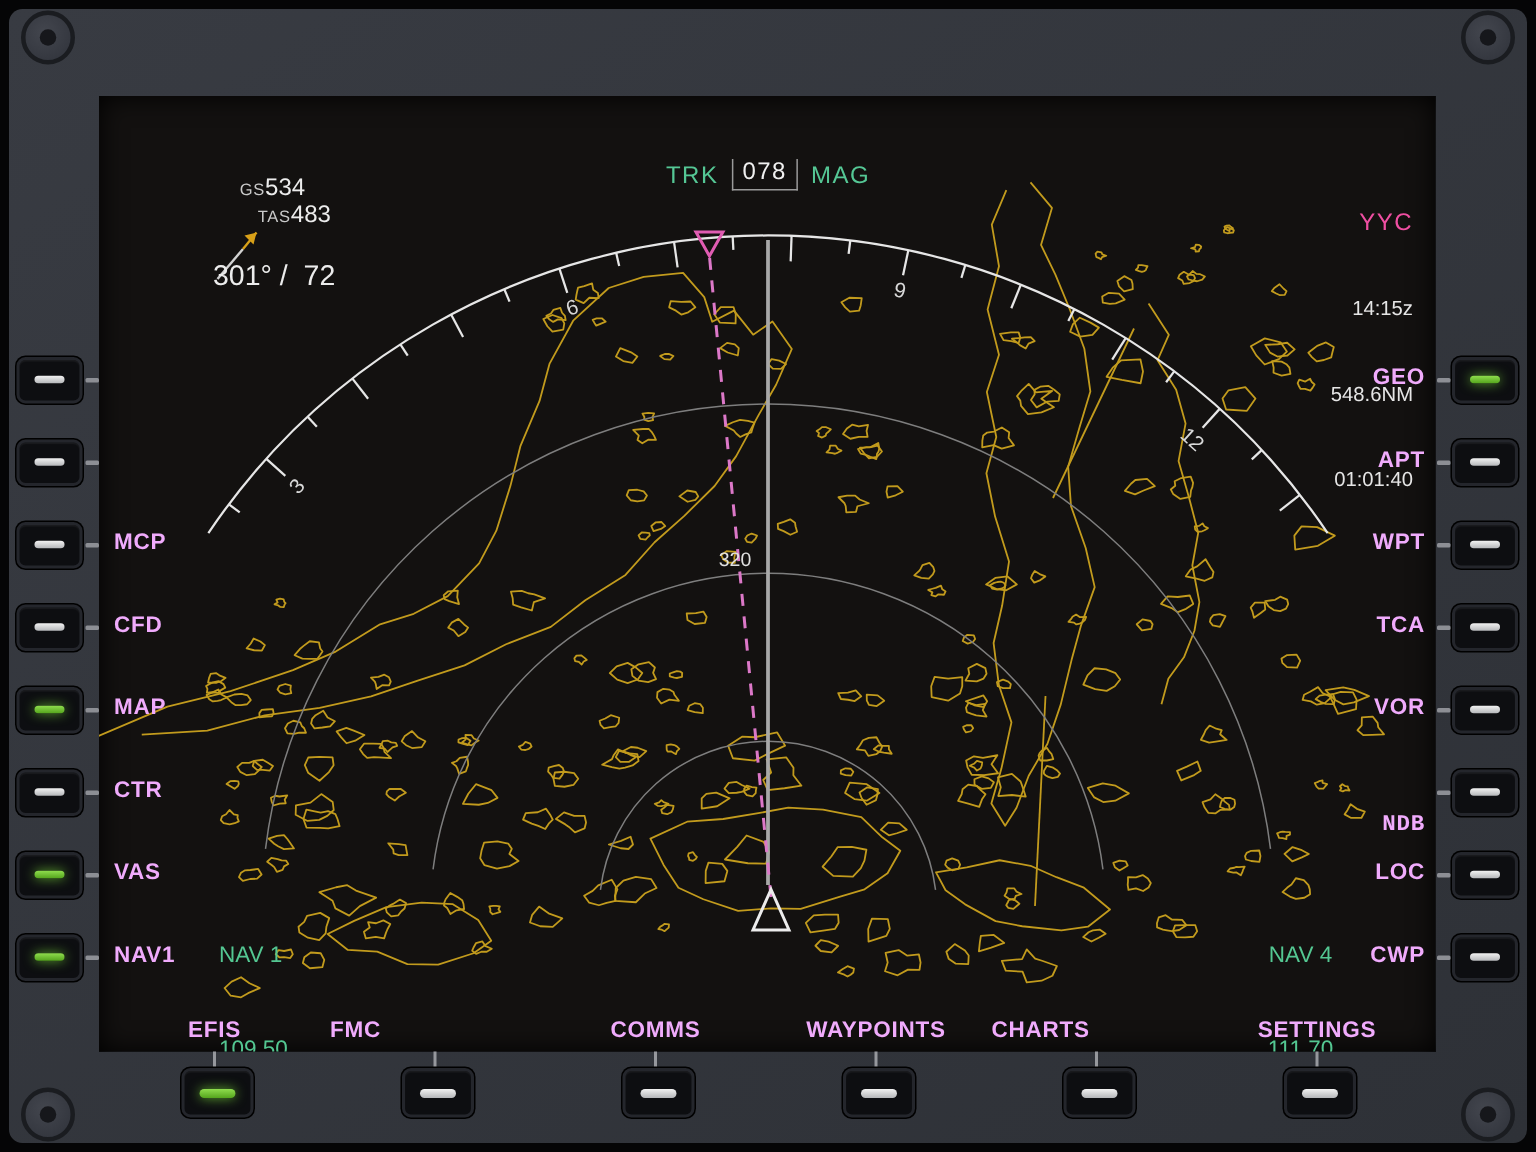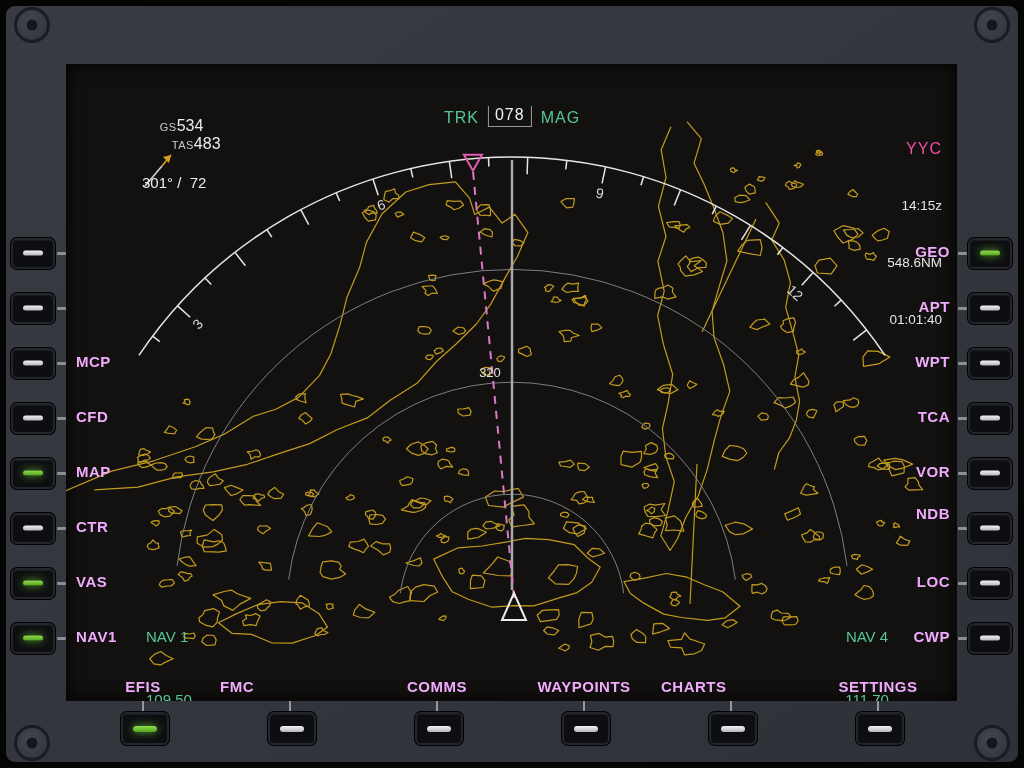--- a/index.html
+++ b/index.html
@@ -10,21 +10,21 @@
     background:radial-gradient(circle at 42% 38%,#43464e,#2f323a);
     border:3px solid #1a1c20;transform:translate(-50%,-50%);}
   .screw::after{content:"";position:absolute;left:50%;top:50%;transform:translate(-50%,-50%);
     width:11px;height:11px;border-radius:50%;background:#16171b;}
   .display{position:absolute;left:66px;top:64px;width:891px;height:637px;background:#131110;
     box-shadow:inset 0 0 18px #000;overflow:hidden;}
   .display svg{position:absolute;left:0;top:0;}
   .ovl{position:absolute;white-space:pre;}
   .sm{font-size:11px;color:#c9c9c9;letter-spacing:.5px;}
   .lg{font-size:16px;color:#ececec;}
-  .wind{font-size:15px;color:#ececec;margin-top:3px;}
+  .wind{font-size:19px;color:#ececec;margin-top:3px;}
   .trkrow{font-size:16px;color:#55c795;letter-spacing:1px;display:flex;align-items:flex-end;gap:9px;}
   .trkbox{color:#f0f0f0;border-left:1px solid #9a9a9a;border-right:1px solid #9a9a9a;
     border-bottom:1px solid #9a9a9a;padding:0 6px 2px 6px;}
   .dest{text-align:right;line-height:19px;}
   .dest .wpt{font-size:16px;color:#ef4fa2;letter-spacing:1px;}
   .dest .ln{font-size:13.5px;color:#e6e6e6;}
   .navblk{font-size:15px;line-height:21px;color:#54c792;}
   .menu-label,.side-label{position:absolute;color:#f0abfc;font-weight:bold;font-size:15px;
     letter-spacing:.5px;}
   .pbtn{position:absolute;width:40px;height:27px;background:#0d0e11;border:2px solid #24262c;
@@ -401,21 +401,21 @@
 <div class="side-label" style="left:830px;top:408px;width:120px;text-align:right;">TCA</div>
 <div class="pbtn" style="left:968px;top:457.5px;">
     <div class="bar" style=""></div>
   </div>
 <div class="dash" style="left:958px;top:471.5px;"></div>
 <div class="side-label" style="left:830px;top:463px;width:120px;text-align:right;">VOR</div>
 <div class="pbtn" style="left:968px;top:512.5px;">
     <div class="bar" style=""></div>
   </div>
 <div class="dash" style="left:958px;top:526.5px;"></div>
-<div class="side-label" style="left:830px;top:505px;width:120px;text-align:right;">NDB</div>
+<div class="side-label" style="left:830px;top:541px;width:120px;text-align:right;font-family:Liberation Mono, monospace;">NDB</div>
 <div class="pbtn" style="left:968px;top:567.5px;">
     <div class="bar" style=""></div>
   </div>
 <div class="dash" style="left:958px;top:581.5px;"></div>
 <div class="side-label" style="left:830px;top:573px;width:120px;text-align:right;">LOC</div>
 <div class="pbtn" style="left:968px;top:622.5px;">
     <div class="bar" style=""></div>
   </div>
 <div class="dash" style="left:958px;top:636.5px;"></div>
 <div class="side-label" style="left:830px;top:628px;width:120px;text-align:right;">CWP</div>

